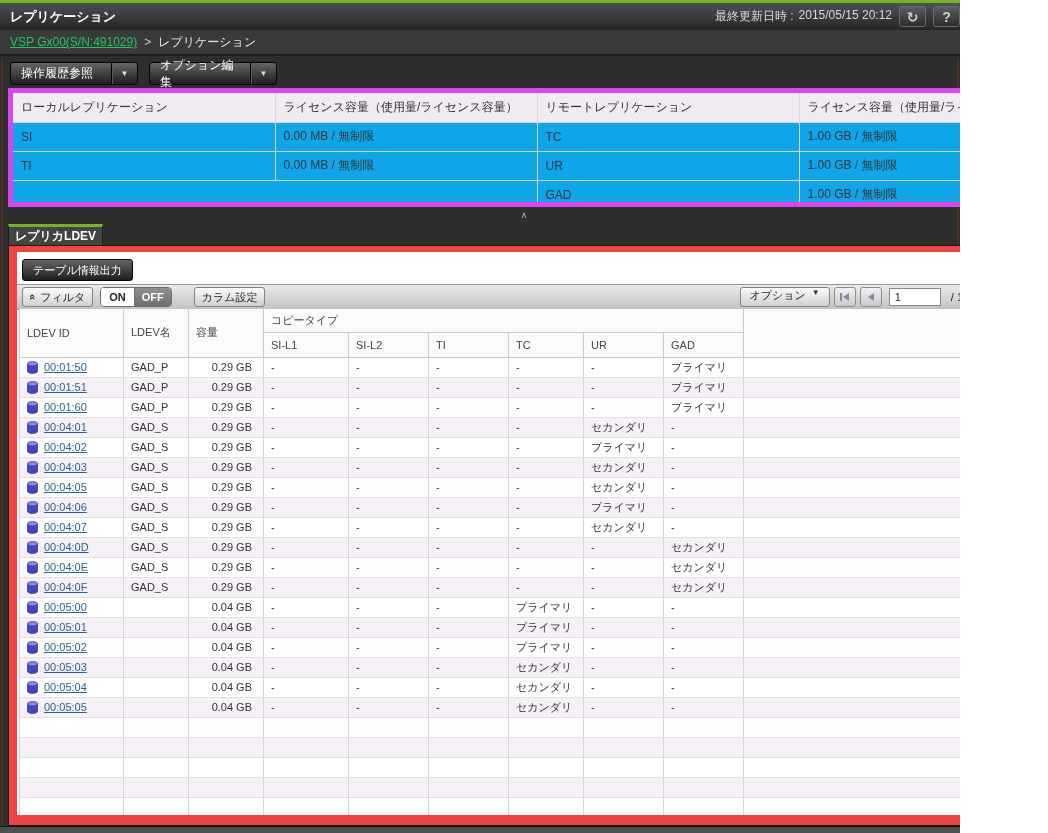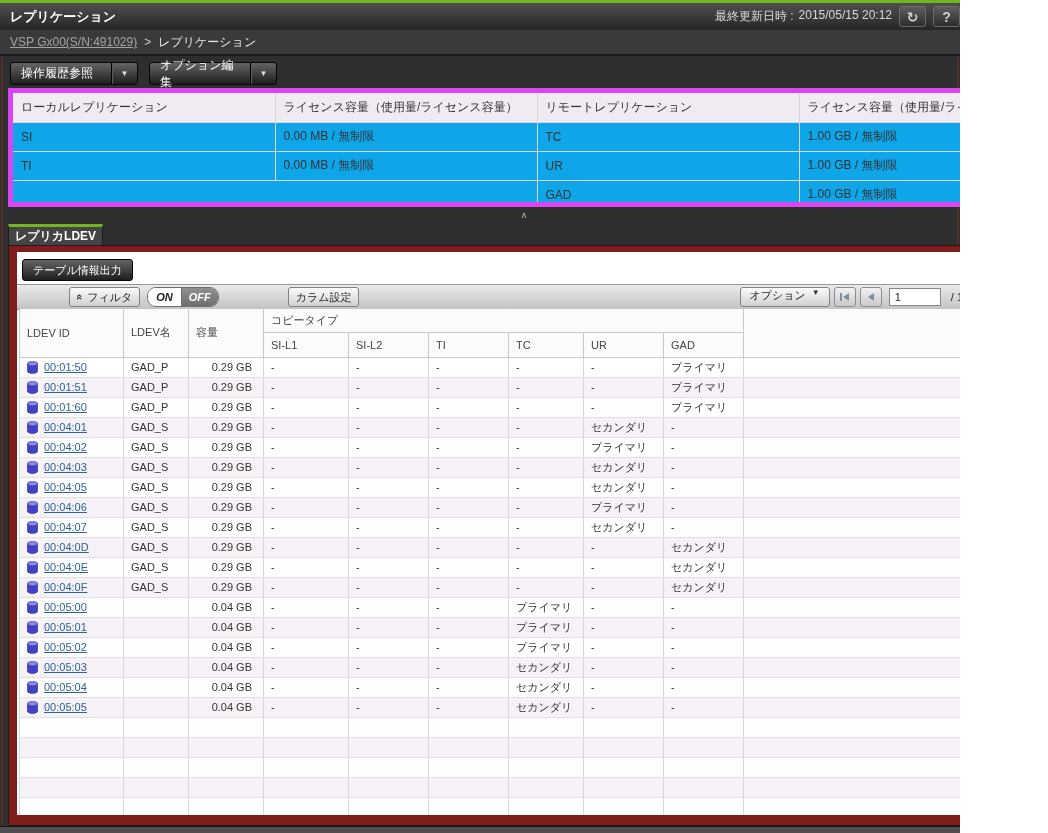--- a/index.html
+++ b/index.html
@@ -15,21 +15,21 @@
   .titlebar-right { margin-left:auto; display:flex; align-items:center; gap:7px; }
   .ts { color:#d8d8d8; font-size:12px; display:flex; gap:5px; }
   .icon-btn { width:27px; height:21px; background:linear-gradient(#5d5d5d,#2c2c2c);
     border:1px solid #6a6a6a; border-radius:3px; color:#cfcfcf; display:flex;
     align-items:center; justify-content:center; font-size:14px; font-weight:bold; cursor:pointer; }
 
   
   .breadcrumb { position:absolute; top:30px; left:0; right:0; height:26px; background:#3a3a3a;
     border-bottom:2px solid #1c1c1c; display:flex; align-items:center; gap:7px;
     padding-left:10px; font-size:12px; color:#e8e8e8; }
-  .breadcrumb a { color:#a3a3a3; text-decoration:underline; cursor:pointer; }
+  .breadcrumb a { color:#22c55e; text-decoration:underline; cursor:pointer; }
   .crumb-sep { color:#cccccc; }
 
   .edge-left  { position:absolute; left:1px;  top:58px; bottom:2px; width:2px; background:#553028; }
   .edge-right { position:absolute; right:1px; top:58px; bottom:2px; width:2px; background:#553028; }
   .bottom-strip { position:absolute; left:0; right:0; bottom:0; height:7px; background:#4f4f4f; border-top:1px solid #141414; }
 
   
   .action-row { position:absolute; top:62px; left:10px; display:flex; gap:11px; }
   .dd-btn { display:flex; height:23px; background:linear-gradient(#646464,#1e1e1e);
     border:1px solid #060606; border-radius:3px; color:#fff; font-size:12px; cursor:pointer; }
@@ -52,36 +52,36 @@
   .collapse-bar { position:absolute; top:207px; left:8px; width:1032px; height:16px;
     display:flex; align-items:center; justify-content:center; color:#b5b5b5; font-size:9px; cursor:pointer; }
 
   
   .tab { position:absolute; top:224px; left:8px; width:95px; height:21px; background:#444444;
     border-top:3px solid #74b41e; border-left:1px solid #1d1d1d; border-right:1px solid #1d1d1d;
     color:#fff; font-weight:bold; font-size:12px; display:flex; align-items:center; justify-content:center; cursor:pointer; }
 
   
   .panel { position:absolute; top:245px; left:8px; width:1032px; height:581px;
-    background:#7f1d1d; border:1px solid #1d1d1d; }
+    background:#ef4444; border:1px solid #1d1d1d; }
   .panel-inner { position:absolute; top:6px; left:8px; width:1014px; height:563px; background:#ffffff; overflow:hidden; }
 
   .export-btn { position:absolute; top:7px; left:5px; height:22px; padding:0 10px;
     background:linear-gradient(#646464,#1e1e1e); border:1px solid #060606; border-radius:3px;
     color:#fff; font-size:11px; display:flex; align-items:center; cursor:pointer; }
   .total { position:absolute; top:11px; right:10px; font-size:12px; color:#333; display:flex; gap:9px; }
 
   
   .toolbar { position:absolute; top:32px; left:0; width:100%; height:26px;
     background:linear-gradient(#eaeaea,#c3c3c3); border-top:1px solid #979797; border-bottom:1px solid #979797;
     display:flex; align-items:center; padding:0 5px; gap:7px; }
   .tool-btn { height:20px; background:linear-gradient(#fbfbfb,#d0d0d0); border:1px solid #828282;
-    border-radius:3px; font-size:11px; color:#222; display:flex; align-items:center; padding:0 7px; gap:4px; cursor:pointer;margin-left:47px; }
+    border-radius:3px; font-size:11px; color:#222; display:flex; align-items:center; padding:0 7px; gap:4px; cursor:pointer; }
   .filter-glyph { display:inline-block; transform:rotate(90deg); font-weight:bold; color:#333; font-size:11px; line-height:10px; }
-  .switch { display:flex; height:20px; border:1px solid #6f6f6f; border-radius:9px; overflow:hidden;font-style:italic; }
+  .switch { display:flex; height:20px; border:1px solid #6f6f6f; border-radius:4px; overflow:hidden; }
   .switch .on { background:#ffffff; color:#222; padding:0 8px; font-size:11px; font-weight:bold; display:flex; align-items:center; cursor:pointer; }
   .switch .off { background:linear-gradient(#909090,#6e6e6e); color:#fff; padding:0 7px; font-size:11px; font-weight:bold;
     display:flex; align-items:center; border-left:1px solid #6f6f6f; cursor:pointer; }
   .gap8 { width:8px; }
   .toolbar-right { margin-left:auto; display:flex; align-items:center; gap:4px; padding-right:4px; }
   .opt-btn { height:20px; background:linear-gradient(#fbfbfb,#d0d0d0); border:1px solid #828282; border-radius:3px;
     font-size:11px; color:#222; display:flex; align-items:flex-start; padding:0 9px; gap:6px; cursor:pointer; }
   .opt-btn .caret { font-size:8px; color:#333; }
   .pg-btn { width:22px; height:20px; background:linear-gradient(#f2f2f2,#c9c9c9); border:1px solid #8d8d8d;
     border-radius:3px; display:flex; align-items:center; justify-content:center; gap:1px; cursor:pointer; }

